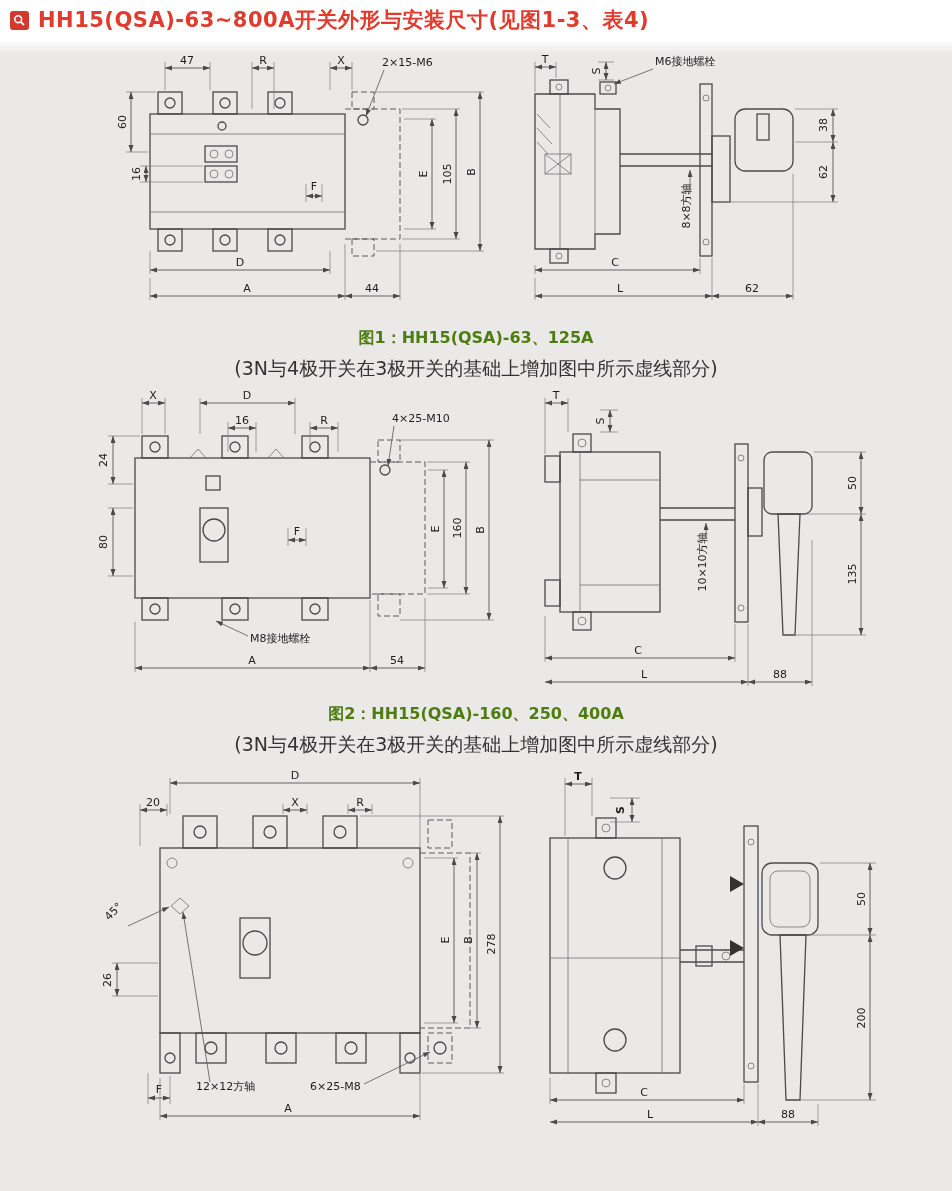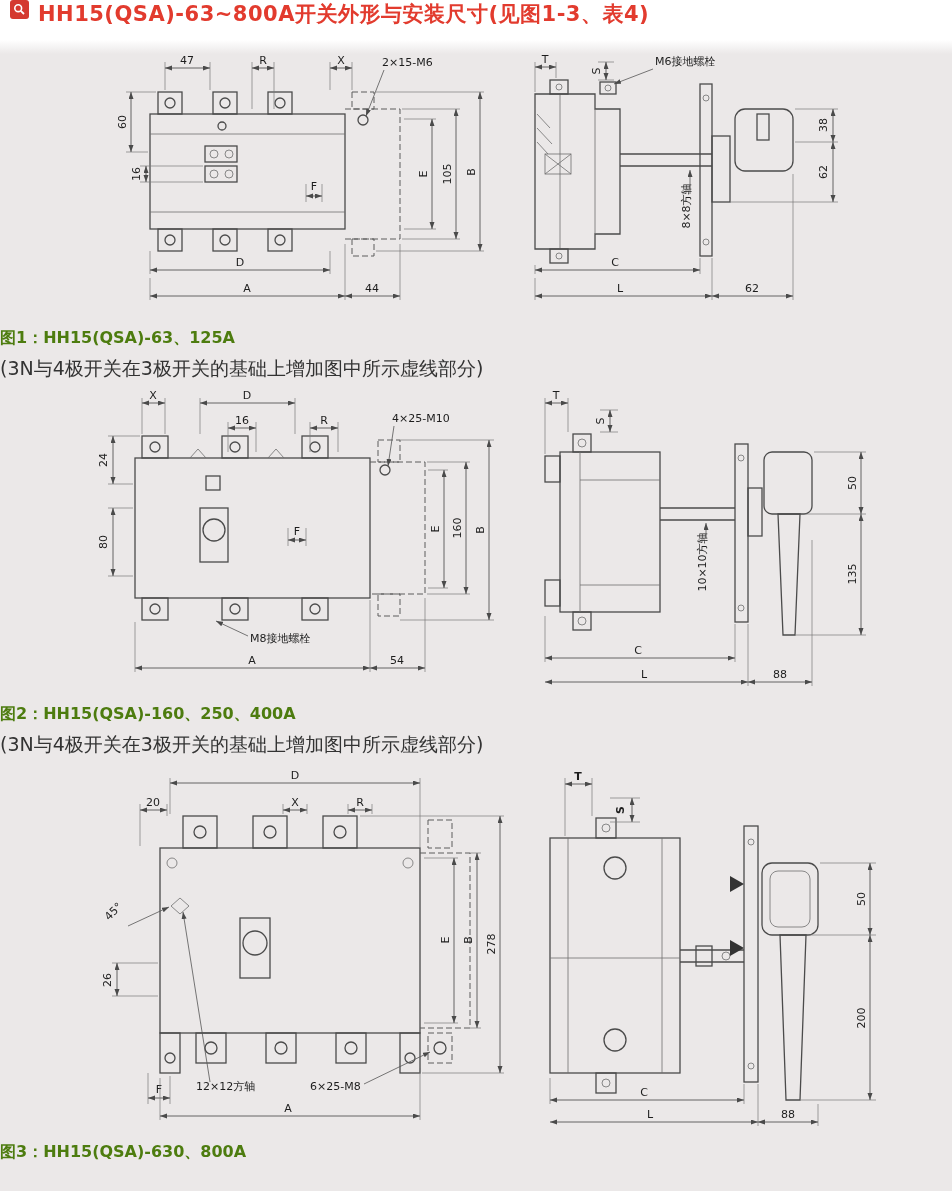--- a/index.html
+++ b/index.html
@@ -1,22 +1,22 @@
 <!DOCTYPE html>
 <html><head>
 <meta charset="utf-8">
 <style>
   *{margin:0;padding:0;box-sizing:border-box}
   html,body{width:952px;height:1191px}
   body{background:#ebe8e8;font-family:"DejaVu Sans","Liberation Sans",sans-serif;overflow:hidden}
-  .header{height:40px;background:#ffffff;display:flex;gap:9px;padding:0 10px}
+  .header{height:40px;background:#ffffff;display:flex;align-items:center;gap:9px;padding:0 10px}
   .header-strip{height:14px;background:linear-gradient(#ffffff,#ebe8e8)}
   .badge{width:19px;height:19px;background:#d4392f;border-radius:3px;display:flex;align-items:center;justify-content:center;flex:0 0 auto}
   .title{color:#e23b2e;font-size:21px;font-weight:bold;letter-spacing:.5px;white-space:nowrap}
-  .figure-block{}
+  .figure-block{text-align:center}
   .fig2-block{margin-top:8px}
   .fig3-block{margin-top:10px}
   .fig-caption{font-size:16px;font-weight:bold;color:#4d7c0f;margin-top:2px}
   .fig-note{font-size:19px;color:#333;margin-top:7px}
   svg{display:block}
   .ln{fill:none;stroke:#4b4b4b;stroke-width:1.3}
   .thin{fill:none;stroke:#6e6e6e;stroke-width:.8}
   .dash{fill:none;stroke:#5d5d5d;stroke-width:1;stroke-dasharray:6 3}
   .ext{fill:none;stroke:#7a7a7a;stroke-width:.7}
   .dim{fill:none;stroke:#555;stroke-width:.9}
@@ -478,16 +478,15 @@
         <line class="dim" x1="550" y1="332" x2="744" y2="332" marker-start="url(#ae)" marker-end="url(#ae)"></line>
         <text class="lab lab-m" x="644" y="328">C</text>
         <line class="ext" x1="758" y1="316" x2="758" y2="358"></line>
           <line class="ext" x1="818" y1="336" x2="818" y2="358"></line>
         <line class="dim" x1="550" y1="354" x2="758" y2="354" marker-start="url(#ae)" marker-end="url(#ae)"></line>
         <text class="lab lab-m" x="650" y="350">L</text>
         <line class="dim" x1="758" y1="354" x2="818" y2="354" marker-start="url(#ae)" marker-end="url(#ae)"></line>
         <text class="lab lab-m" x="788" y="350">88</text>
       </g>
     </svg>
-    <div class="fig-caption">图3：HH15(QSA)-630、800A</div>
   </div>
 
 </div>
 
 </body></html>

